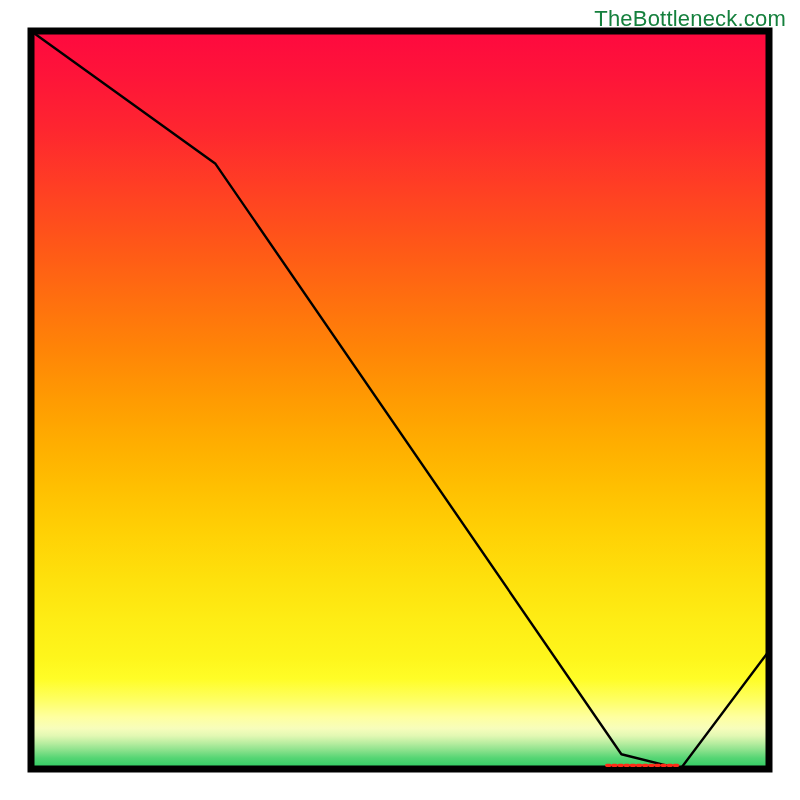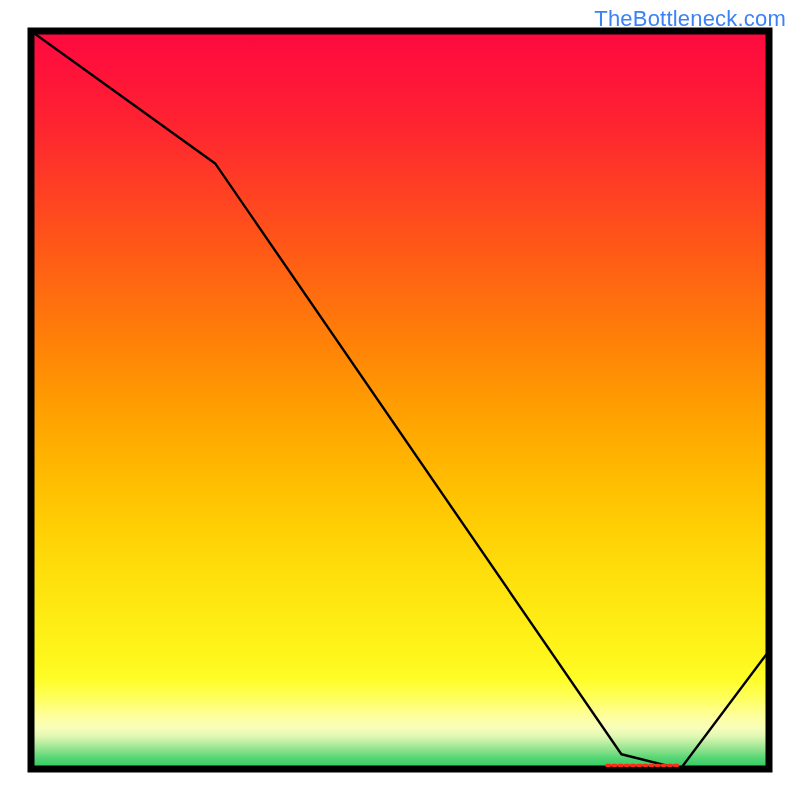--- a/index.html
+++ b/index.html
@@ -13,21 +13,21 @@
   }
   .frame {
     position: relative;
     width: 800px;
     height: 800px;
   }
   .watermark {
     position: absolute;
     top: 6px;
     right: 14px;
-    color: #3b82f6;
+    color: #15803d;
     font-size: 22px;
     font-weight: 500;
     letter-spacing: 0.2px;
     z-index: 10;
     user-select: none;
   }
   svg {
     position: absolute;
     left: 0;
     top: 0;

